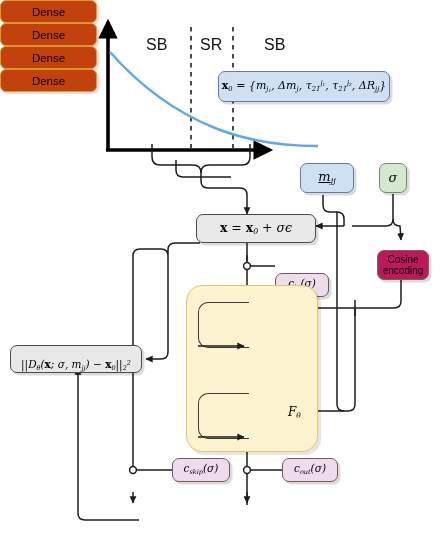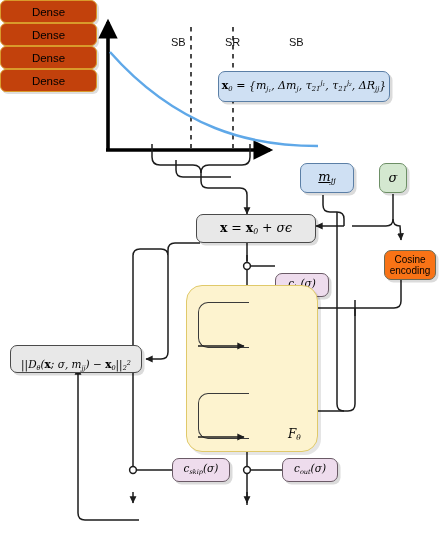--- a/index.html
+++ b/index.html
@@ -7,33 +7,33 @@
        font-family:"Liberation Sans","DejaVu Sans",sans-serif;}
   #root{position:relative;width:440px;height:548px;background:#fff;}
   svg.layer{position:absolute;left:0;top:0;width:440px;height:548px;overflow:visible;}
   .node{position:absolute;box-sizing:border-box;display:flex;align-items:center;
         justify-content:center;text-align:center;border-radius:7px;
         border:1.2px solid #555;box-shadow:2.5px 2.5px 0 rgba(0,0,0,0.14);
         line-height:1.12;}
   .grey{background:#e8e8e8;border-color:#4a4a4a;}
   .blue{background:#cfe0f3;border-color:#5b7fa6;}
   .green{background:#d4e8d0;border-color:#6d8f66;}
-  .yellowbox{background:#f97316;border-color:#6a6a55;margin-left:7px;}
+  .yellowbox{background:#be185d;border-color:#6a6a55;}
   .pink{background:#eedced;border-color:#6a5a66;}
   .dense{background:#c2410c;border:1.3px solid #d99a2b;border-radius:6px;
          box-shadow:2px 2px 0 rgba(0,0,0,0.13);}
   .fcont{position:absolute;background:#fdf3cf;border:1.2px solid #e0c96a;
          border-radius:16px;box-shadow:3px 3px 0 rgba(0,0,0,0.10);}
   .resid{position:absolute;border:1.4px solid #3a3a3a;border-right:none;
          border-radius:10px 0 0 10px;background:transparent;}
   .mth{font-family:"DejaVu Serif","Liberation Serif",serif;font-style:italic;}
   .bf{font-weight:bold;font-style:normal;}
   sub,sup{font-size:62%;font-style:italic;}
   sub{vertical-align:-0.28em;} sup{vertical-align:0.48em;}
-  .axlabel{position:absolute;font-size:11px;color:#111;margin-left:25px;}
+  .axlabel{position:absolute;font-size:16px;color:#111;}
   .ftheta{position:absolute;font-size:12px;}
 </style>
 </head>
 <body>
 
 <div id="root">
 
   <svg class="layer">
     <defs>
       <marker id="ah" viewBox="0 0 10 10" refX="8.6" refY="5" markerWidth="5.2" markerHeight="5.2" orient="auto-start-reverse">
@@ -152,21 +152,21 @@
   <div class="node pink" style="left:172px;top:458px;width:58px;height:24px;font-size:10.5px;">
     <span class="mth">
       <i>c<sub>skip</sub></i>(<i>σ</i>)</span>
   </div>
   <div class="node pink" style="left:282px;top:458px;width:56px;height:24px;font-size:10.5px;">
     <span class="mth">
       <i>c<sub>out</sub></i>(<i>σ</i>)</span>
   </div>
 
   <div class="fcont" style="left:186px;top:285px;width:130px;height:165px;"></div>
-  <div class="ftheta mth" style="left:288px;top:427px;"><i>F<sub>θ</sub></i></div>
+  <div class="ftheta mth" style="left:288px;top:405px;"><i>F<sub>θ</sub></i></div>
 
   <div class="resid" style="left:198px;top:302px;width:50px;height:44px;"></div>
   <div class="resid" style="left:198px;top:393px;width:50px;height:44px;"></div>
   <svg class="layer">
     <line x1="198" y1="346" x2="244" y2="346" stroke="#1d1d1d" stroke-width="1.5" marker-end="url(#ah)"></line>
     <line x1="198" y1="437" x2="244" y2="437" stroke="#1d1d1d" stroke-width="1.5" marker-end="url(#ah)"></line>
   </svg>
 
   <div class="dense" style="left:212px;top:302px;width:95px;height:21px;
        display:flex;align-items:center;justify-content:center;font-size:11.5px;">

